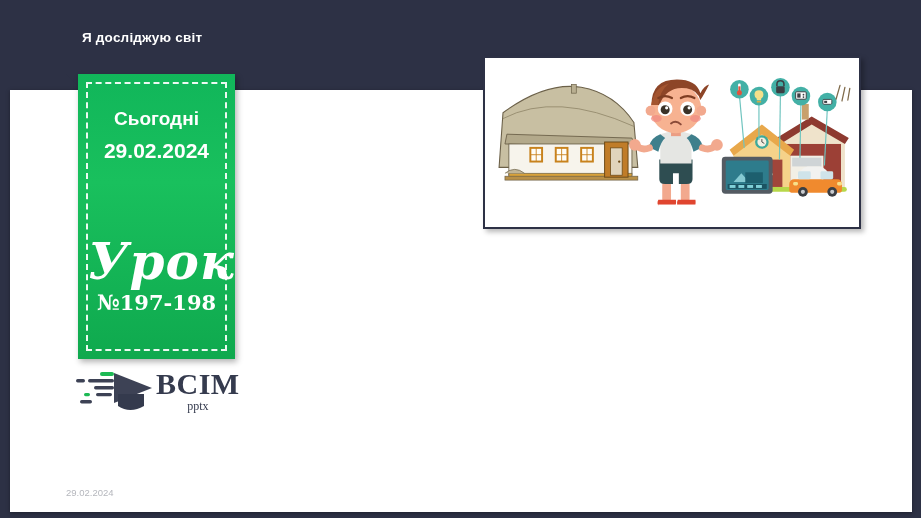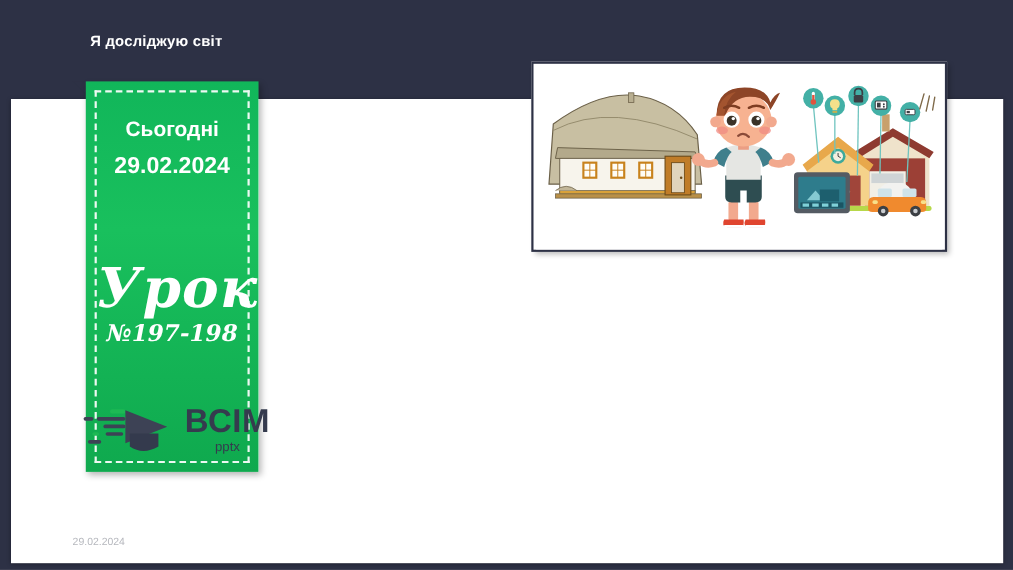--- a/index.html
+++ b/index.html
@@ -58,21 +58,21 @@
     clip-path: polygon(0 0, 100% 0, 100% 100%);
     z-index: 6;
   }
 
   
   #date-card {
     position: absolute;
     left: 78px;
     top: 74px;
     width: 157px;
-    height: 355px;
+    height: 285px;
     background: linear-gradient(180deg, #11b65a 0%, #19c05d 38%, #0fa94e 100%);
     box-shadow: 2px 3px 6px rgba(0,0,0,0.30);
     z-index: 8;
   }
   #date-card-inner {
     position: absolute;
     left: 8px;
     top: 8px;
     right: 8px;
     bottom: 8px;
@@ -98,40 +98,40 @@
     top: 148px;
     font-family: "DejaVu Serif", "Liberation Serif", serif;
     font-style: italic;
     font-size: 50px;
     font-weight: bold;
     letter-spacing: 1px;
   }
   #lesson-number {
     top: 206px;
     font-family: "DejaVu Serif", "Liberation Serif", serif;
-    font-style: italic;
     font-size: 21px;
     font-weight: bold;
   }
 
   
   #logo {
     position: absolute;
     left: 74px;
     top: 364px;
     width: 170px;
     height: 52px;
     z-index: 9;
     display: flex;
     align-items: center;
   }
   #logo-mark { width: 80px; height: 48px; flex: 0 0 auto; }
   #logo-text {
-    margin-left: 14px;
+    margin-left: 2px;
     line-height: 1;
+    font-family: Liberation Serif, serif;
   }
   #logo-brand {
     font-size: 30px;
     font-weight: bold;
     color: #353b4e;
     letter-spacing: 0.5px;
     display: block;
   }
   #logo-sub {
     font-size: 12px;

